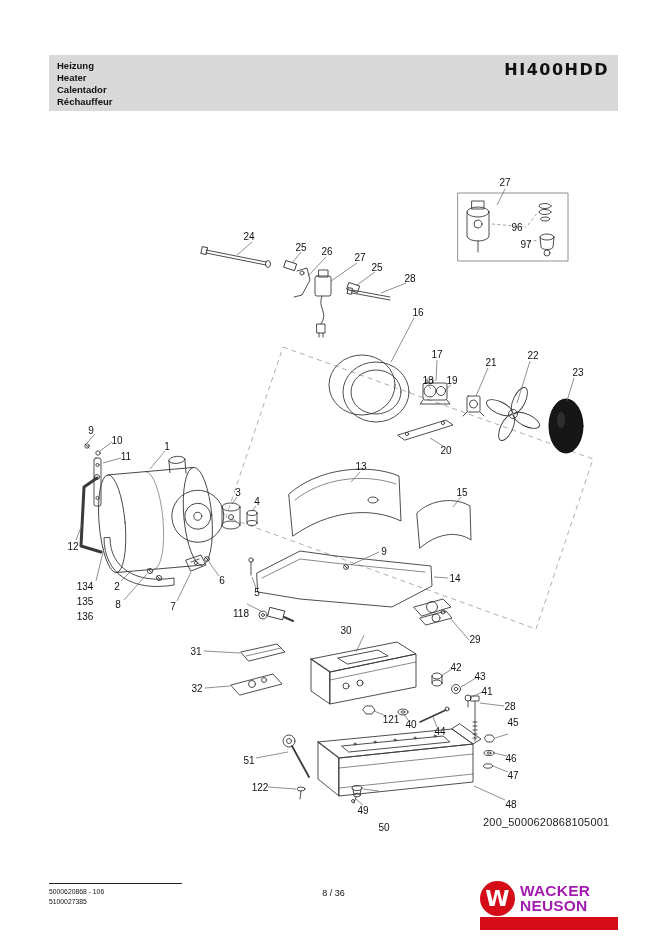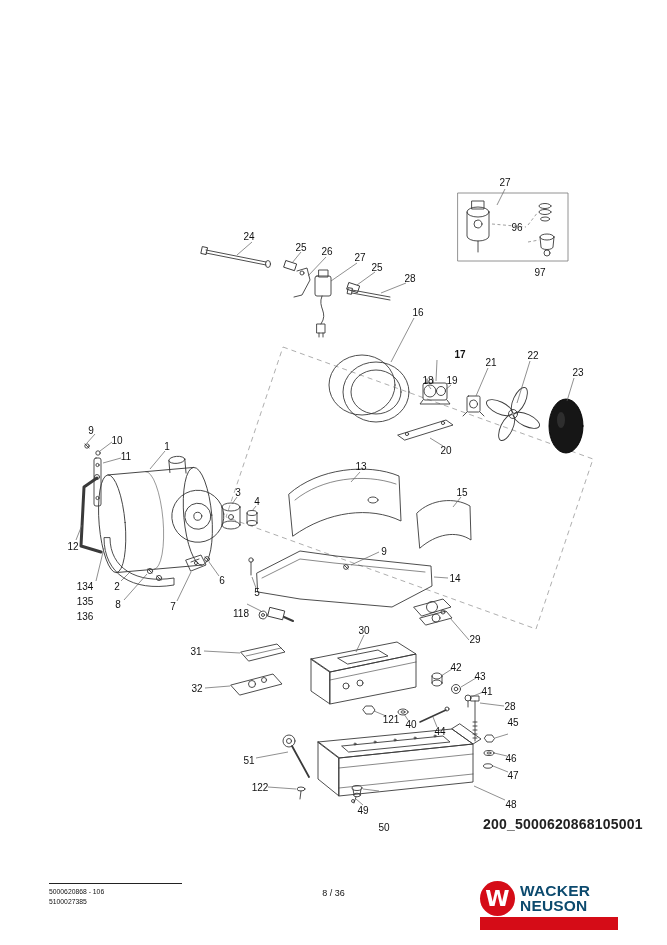--- a/index.html
+++ b/index.html
@@ -8,39 +8,48 @@
 
   .header{position:absolute;left:49px;top:55px;width:569px;height:56px;background:#d9d9d9;}
   .header-titles{position:absolute;left:8px;top:5px;font-weight:bold;font-size:9.5px;line-height:12px;}
   .model{position:absolute;right:9px;top:5px;font-weight:bold;font-size:16px;letter-spacing:1.5px;
          font-family:"DejaVu Sans",sans-serif;}
 
   .art{position:absolute;left:0;top:0;width:667px;height:945px;}
   .callout-layer{position:absolute;left:0;top:0;width:667px;height:945px;pointer-events:none;}
   .callout{position:absolute;transform:translate(-50%,-50%);font-size:10px;color:#101010;white-space:nowrap;}
 
-  .drawing-number{position:absolute;left:483px;top:816px;font-size:14px;letter-spacing:0.2px;color:#222;font-weight:bold;}
+  .drawing-number{position:absolute;left:483px;top:816px;font-size:11px;letter-spacing:0.2px;color:#222;}
 
   .footer-rule{position:absolute;left:49px;top:883px;width:133px;height:1px;background:#222;}
   .doc-numbers{position:absolute;left:49px;top:887px;font-size:6.8px;line-height:1.5;color:#111;}
   .page-number{position:absolute;left:0;top:888px;width:667px;text-align:center;font-size:9px;color:#111;}
 
   .brand{position:absolute;left:480px;top:881px;width:138px;}
   .brand-row{display:flex;align-items:center;justify-content:flex-start;gap:5px;}
   .brand-emblem{width:35px;height:35px;border-radius:50%;color:#fff;font-weight:bold;font-size:22px;
                 display:flex;align-items:center;justify-content:center;line-height:1;
                 font-family:"DejaVu Sans",sans-serif;}
-  .brand-text{font-weight:bold;font-size:15.5px;line-height:0.92;letter-spacing:0.2px;color:#0c4a6e;}
+  .brand-text{font-weight:bold;font-size:15.5px;line-height:0.92;letter-spacing:0.2px;color:#a21caf;}
   .brand-bar{height:13px;margin-top:1px;}
 </style>
 </head>
 <body>
 
 <div class="page">
 
+  <div class="header">
+    <div class="header-titles">
+      <div>Heizung</div>
+      <div>Heater</div>
+      <div>Calentador</div>
+      <div>Réchauffeur</div>
+    </div>
+    <div class="model">HI400HDD</div>
+  </div>
 
   <svg class="art" viewBox="0 0 667 945" xmlns="http://www.w3.org/2000/svg">
 
     <g>
       <polygon points="283,347 593,459 536,629 226,517" fill="none" stroke="#999" stroke-width="0.8" stroke-dasharray="5 4"></polygon>
     </g>
 
     <g fill="none" stroke="#3a3a3a" stroke-width="0.9" stroke-linecap="round" stroke-linejoin="round">
 
       <rect x="458" y="193" width="110" height="68" stroke="#777" stroke-width="0.8"></rect>
@@ -300,29 +309,29 @@
       <line x1="256" y1="758" x2="288" y2="752"></line>
       <line x1="268" y1="787" x2="296" y2="789"></line>
       <line x1="379" y1="791" x2="363" y2="789"></line>
       <line x1="363" y1="805" x2="356" y2="799"></line>
     </g>
   </svg>
 
   <div class="callout-layer">
       <div class="callout" style="left: 505px; top: 182px;">27</div>
       <div class="callout" style="left: 517px; top: 227px;">96</div>
-      <div class="callout" style="left: 540px; top: 244px; margin-top: 28px;">97</div>
+      <div class="callout" style="left: 526px; top: 244px;">97</div>
       <div class="callout" style="left: 249px; top: 236px;">24</div>
       <div class="callout" style="left: 301px; top: 247px;">25</div>
       <div class="callout" style="left: 327px; top: 251px;">26</div>
       <div class="callout" style="left: 360px; top: 257px;">27</div>
       <div class="callout" style="left: 377px; top: 267px;">25</div>
       <div class="callout" style="left: 410px; top: 278px;">28</div>
       <div class="callout" style="left: 418px; top: 312px;">16</div>
-      <div class="callout" style="left: 460px; top: 354px; font-weight: bold;">17</div>
+      <div class="callout" style="left: 437px; top: 354px;">17</div>
       <div class="callout" style="left: 428px; top: 380px;">18</div>
       <div class="callout" style="left: 452px; top: 380px;">19</div>
       <div class="callout" style="left: 491px; top: 362px;">21</div>
       <div class="callout" style="left: 533px; top: 355px;">22</div>
       <div class="callout" style="left: 578px; top: 372px;">23</div>
       <div class="callout" style="left: 446px; top: 450px;">20</div>
       <div class="callout" style="left: 91px; top: 430px;">9</div>
       <div class="callout" style="left: 117px; top: 440px;">10</div>
       <div class="callout" style="left: 126px; top: 456px;">11</div>
       <div class="callout" style="left: 167px; top: 446px;">1</div>
@@ -335,21 +344,21 @@
       <div class="callout" style="left: 455px; top: 578px;">14</div>
       <div class="callout" style="left: 85px; top: 586px;">134</div>
       <div class="callout" style="left: 85px; top: 601px;">135</div>
       <div class="callout" style="left: 85px; top: 616px;">136</div>
       <div class="callout" style="left: 117px; top: 586px;">2</div>
       <div class="callout" style="left: 118px; top: 604px;">8</div>
       <div class="callout" style="left: 222px; top: 580px;">6</div>
       <div class="callout" style="left: 173px; top: 606px;">7</div>
       <div class="callout" style="left: 257px; top: 592px;">5</div>
       <div class="callout" style="left: 241px; top: 601px; margin-top: 12px;">118</div>
-      <div class="callout" style="left: 364px; top: 630px;">30</div>
+      <div class="callout" style="left: 346px; top: 630px;">30</div>
       <div class="callout" style="left: 196px; top: 651px;">31</div>
       <div class="callout" style="left: 475px; top: 639px;">29</div>
       <div class="callout" style="left: 197px; top: 688px;">32</div>
       <div class="callout" style="left: 456px; top: 667px;">42</div>
       <div class="callout" style="left: 480px; top: 676px;">43</div>
       <div class="callout" style="left: 487px; top: 691px;">41</div>
       <div class="callout" style="left: 510px; top: 706px;">28</div>
       <div class="callout" style="left: 391px; top: 719px;">121</div>
       <div class="callout" style="left: 411px; top: 724px;">40</div>
       <div class="callout" style="left: 440px; top: 731px;">44</div>

